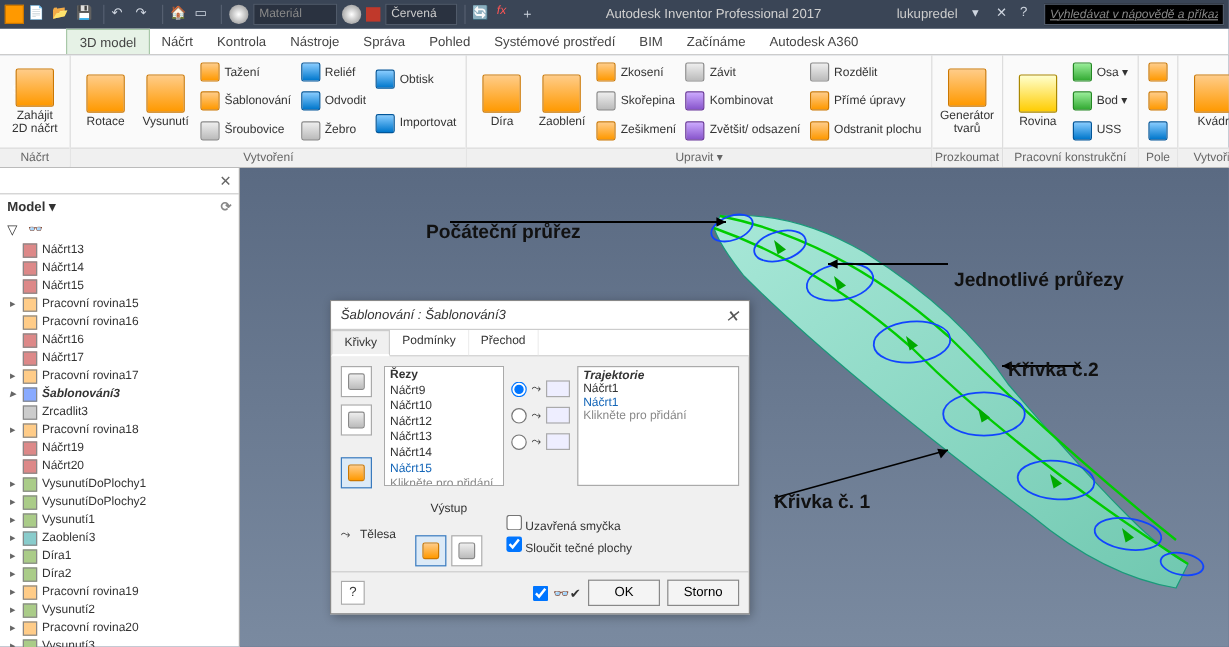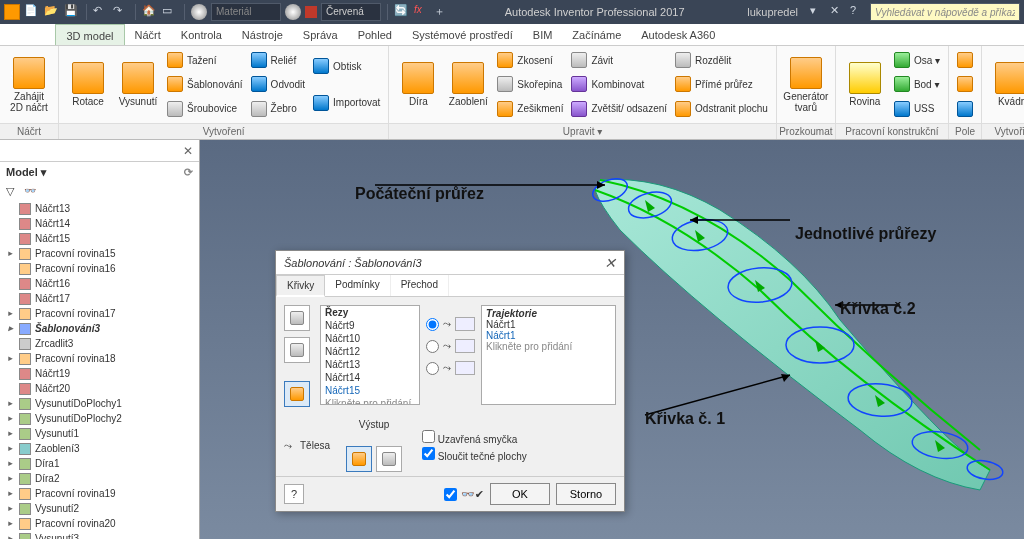--- a/index.html
+++ b/index.html
@@ -7,21 +7,21 @@
 
   
   .qat { height: 24px; background: #3a4556; display: flex; align-items: center; color: #ddd; padding: 0 4px; gap: 4px; }
   .qat .qicon { width: 16px; height: 16px; display: inline-block; color: #cfd6e0; }
   .qat .sep { width: 1px; height: 16px; background: #555f70; margin: 0 2px; }
   .qat .matsel { width: 70px; height: 18px; background: #2a3240; border: 1px solid #505a6a; color: #888; font-size: 10px; padding: 0 4px; line-height: 16px; }
   .qat .colorbox { width: 12px; height: 12px; background: #c0392b; display: inline-block; }
   .qat .colorsel { width: 60px; height: 18px; background: #2a3240; border: 1px solid #505a6a; color: #ccc; font-size: 10px; padding: 0 4px; line-height: 16px; }
   .qat .apptitle { margin-left: auto; margin-right: auto; font-size: 11px; color: #d0d0d0; }
   .qat .user { color: #ccc; font-size: 11px; margin: 0 8px; }
-  .qat .search { width: 150px; height: 18px; background: #fef9c3; border: 1px solid #505a6a; color: #888; font-size: 10px; padding: 0 4px; }
+  .qat .search { width: 150px; height: 18px; background: #000000; border: 1px solid #505a6a; color: #888; font-size: 10px; padding: 0 4px; text-decoration: underline; }
   .qat .search::placeholder { color: #888; font-style: italic; }
 
   
   .tabs { height: 22px; background: #fff; display: flex; border-bottom: 1px solid #ccc; }
   .tabs .tab { padding: 0 10px; line-height: 22px; font-size: 11px; color: #444; cursor: pointer; }
   .tabs .tab.soubor { background: #d83b01; color: #fff; font-weight: 500; margin-top: 40px; }
   .tabs .tab.active { background: #e6f2e6; border: 1px solid #a8c8a8; border-bottom: none; }
 
   
   .ribbon { height: 94px; background: #fafafa; display: flex; border-bottom: 1px solid #bbb; }
@@ -252,21 +252,21 @@
             <span>Zvětšit/ odsazení</span>
           </div>
       </div>
       <div class="rcol">
         <div class="rbtn-sm">
             <span class="ricon gray"></span>
             <span>Rozdělit</span>
           </div>
         <div class="rbtn-sm">
             <span class="ricon orange"></span>
-            <span>Přímé průřez</span>
+            <span>Přímé úpravy</span>
           </div>
         <div class="rbtn-sm">
             <span class="ricon orange"></span>
             <span>Odstranit plochu</span>
           </div>
       </div>
     </div>
     <div class="label">Upravit ▾</div>
   </div>
 

